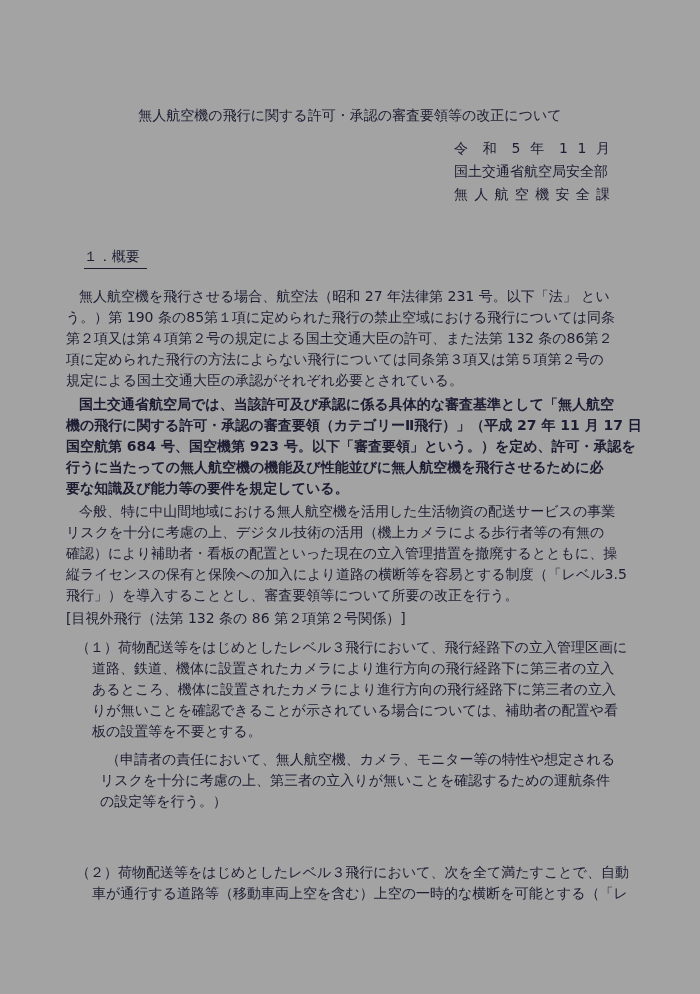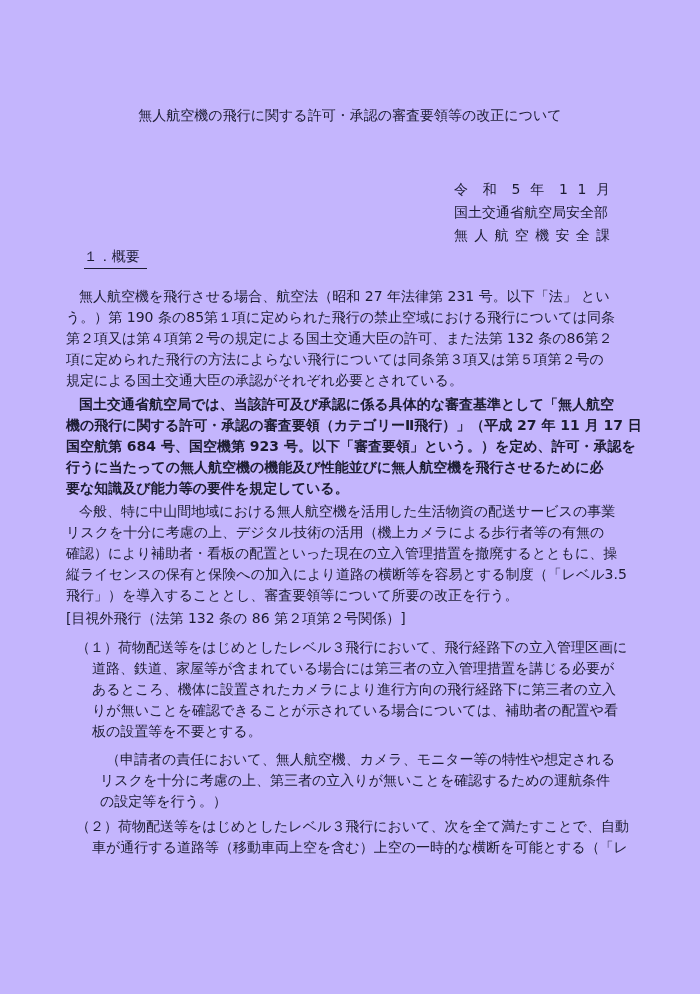--- a/index.html
+++ b/index.html
@@ -4,21 +4,21 @@
 <style>
   html, body {
     margin: 0;
     padding: 0;
     background: #ffffff;
   }
   .page {
     position: relative;
     width: 700px;
     height: 994px;
-    background: #c4b5fd;
+    background: #a3a3a3;
     overflow: hidden;
     font-family: "DejaVu Sans", sans-serif;
     font-size: 14px;
     line-height: 21px;
     color: #1c1c33;
   }
   .abs { position: absolute; }
 
   
   .doc-title {
@@ -27,21 +27,20 @@
     width: 700px;
     text-align: center;
     white-space: pre;
   }
 
   
   .byline {
     top: 137px;
     right: 90px;
     width: 156px;
-    margin-top: 41px;
   }
   .byline-line {
     line-height: 23px;
     height: 23px;
     white-space: pre;
   }
   .byline-line.dist {
     white-space: normal;
     text-align: justify;
     text-align-last: justify;
@@ -66,21 +65,21 @@
   .note-cont   { padding-left: 34px; } 
 
   .blk-h1    { top: 225px; }
   .blk-p1    { top: 246px; }
   .blk-p2    { top: 354px; font-weight: bold; }
   .blk-p3    { top: 461px; }
   .blk-h2    { top: 579px; }
   .blk-scope { top: 608px; }
   .blk-i1    { top: 637px; }
   .blk-note  { top: 749px; }
-  .blk-i2    { top: 816px; }
+  .blk-i2    { top: 862px; }
 </style>
 </head>
 <body>
 
 <div class="page">
 
   <div class="abs doc-title">無人航空機の飛行に関する許可・承認の審査要領等の改正について</div>
 
   <div class="abs byline">
     <div class="byline-line dist">令 和 5 年 1 1 月</div>
@@ -116,21 +115,21 @@
     <div class="line">飛行」）を導入することとし、審査要領等について所要の改正を行う。</div>
   </div>
 
 
   <div class="abs block blk-scope">
     <div class="line">[目視外飛行（法第 132 条の 86 第２項第２号関係）]</div>
   </div>
 
   <div class="abs block blk-i1">
     <div class="line item-first">（１）荷物配送等をはじめとしたレベル３飛行において、飛行経路下の立入管理区画に</div>
-    <div class="line item-cont">道路、鉄道、家屋等が含まれている場合には第三者の立入管理措置を講じる必要が</div>
+    <div class="line item-cont">道路、鉄道、機体に設置されたカメラにより進行方向の飛行経路下に第三者の立入</div>
     <div class="line item-cont">あるところ、機体に設置されたカメラにより進行方向の飛行経路下に第三者の立入</div>
     <div class="line item-cont">りが無いことを確認できることが示されている場合については、補助者の配置や看</div>
     <div class="line item-cont">板の設置等を不要とする。</div>
   </div>
 
   <div class="abs block blk-note">
     <div class="line note-first">（申請者の責任において、無人航空機、カメラ、モニター等の特性や想定される</div>
     <div class="line note-cont">リスクを十分に考慮の上、第三者の立入りが無いことを確認するための運航条件</div>
     <div class="line note-cont">の設定等を行う。）</div>
   </div>

